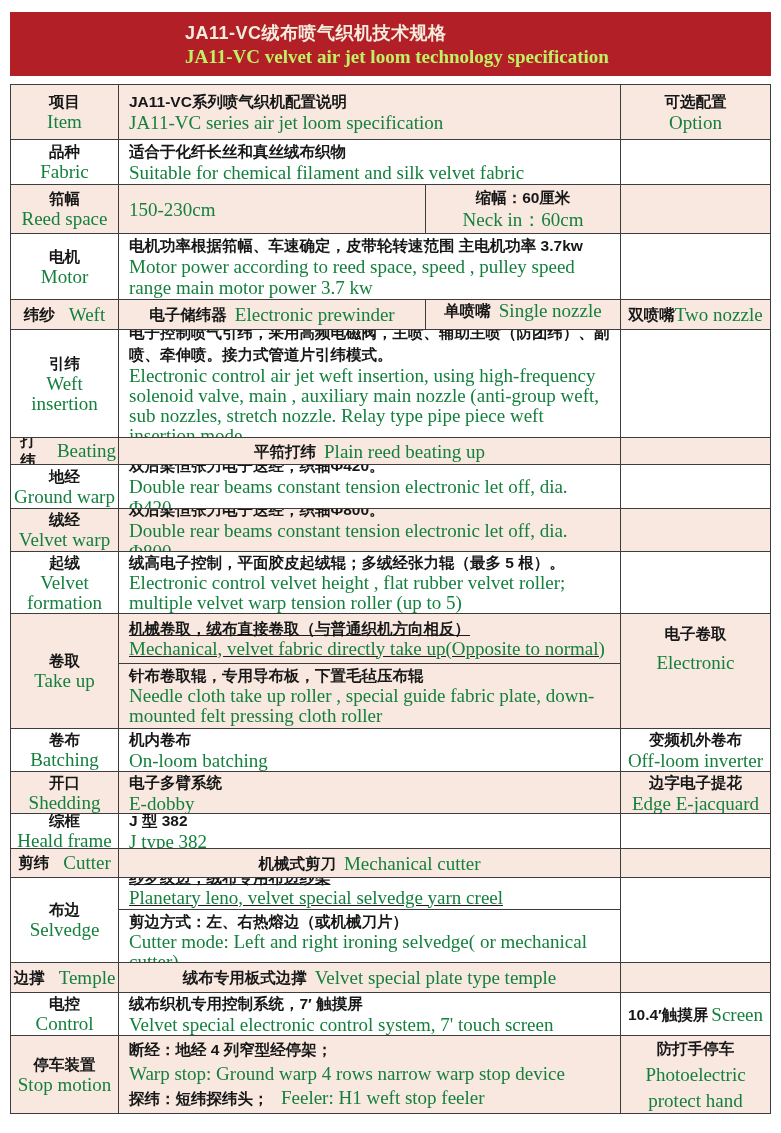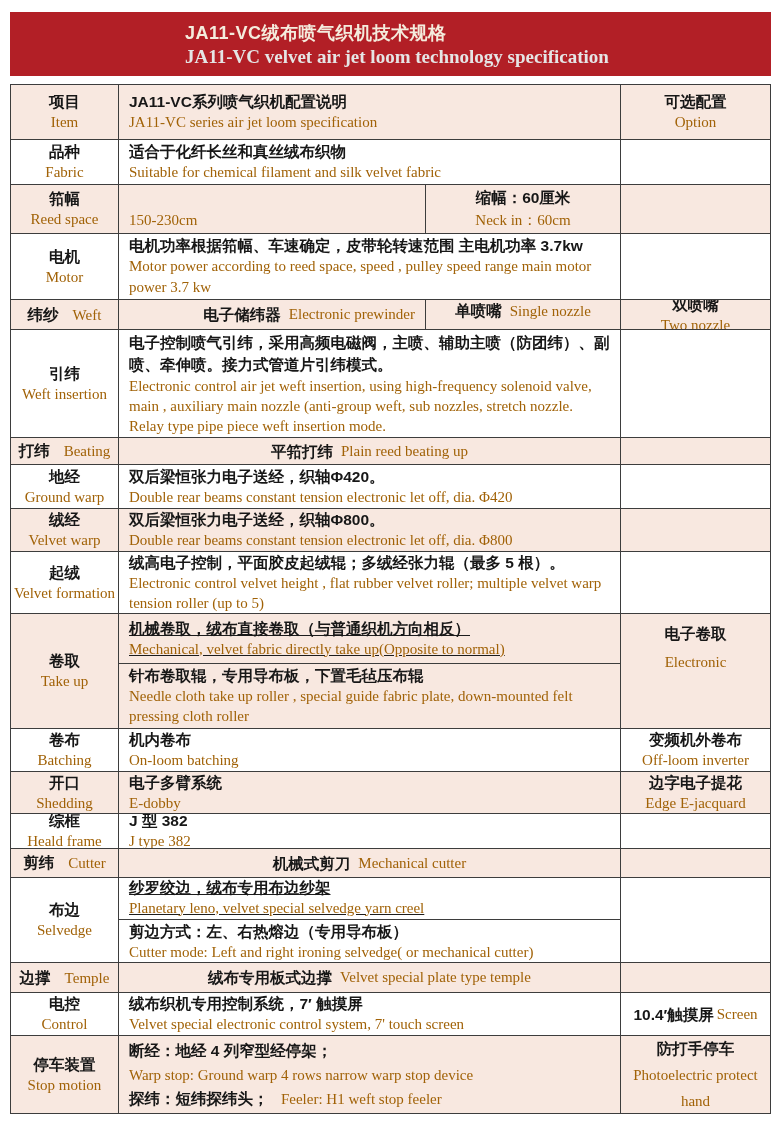--- a/index.html
+++ b/index.html
@@ -8,21 +8,21 @@
          font-family:"Liberation Sans", sans-serif; color:#1c1c1c; }
   .page { width:781px; height:1133px; padding:12px 10px 0 10px; background:#ffffff; }
 
   
   .banner { width:761px; height:64px; background:#b21f26;
             display:flex; flex-direction:column; justify-content:center;
             padding-left:175px; gap:1px; }
   .banner .t-zh { font-family:"Liberation Sans",sans-serif; font-weight:bold;
                   font-size:18px; color:#f4ecdd; letter-spacing:0.5px; }
   .banner .t-en { font-family:"Liberation Serif",serif; font-weight:bold;
-                  font-size:19px; color:#e5e5e5; }
+                  font-size:19px; color:#bef264; }
 
   
   .spec-table { width:761px; margin-top:8px; border:1.5px solid #3d3d3d; background:#ffffff; }
   .row { display:flex; border-bottom:1.5px solid #3d3d3d; background:#ffffff; }
   .row:last-child { border-bottom:none; }
   .row.alt { background:#f8e8e0; }
 
   .c { overflow:hidden; }
   .c1 { width:108px; border-right:1.5px solid #3d3d3d;
         display:flex; flex-direction:column; align-items:center; justify-content:center;
@@ -30,29 +30,29 @@
   .c1.inline { flex-direction:row; gap:14px; }
   .c2 { width:502px; border-right:1.5px solid #3d3d3d;
         display:flex; flex-direction:column; justify-content:center;
         padding:2px 10px; line-height:21px; }
   .c3 { flex:1; display:flex; flex-direction:column; align-items:center; justify-content:center;
         text-align:center; line-height:21px; padding:0 3px; }
   .c3.top { justify-content:flex-start; padding-top:9px;gap:8px; }
   .c3.spread { line-height:26px; }
 
   .zh { font-family:"Liberation Sans",sans-serif; font-weight:bold; font-size:15.5px; color:#171717; }
-  .en { font-family:"Liberation Serif",serif; font-weight:normal; font-size:15px; color:#a16207; }
+  .en { font-family:"Liberation Serif",serif; font-weight:normal; font-size:19px; color:#15803d; }
   div.zh, div.en { display:block; }
   span.zh + span.en { margin-left:8px; }
   span.en.wide-gap { margin-left:26px; }
 
   
   .c2.split { flex-direction:row; padding:0; }
   .c2a { width:307px; border-right:1.5px solid #3d3d3d;
-         display:flex; flex-direction:column; justify-content:flex-end; padding:2px 10px; line-height:21px; }
+         display:flex; flex-direction:column; justify-content:center; padding:2px 10px; line-height:21px; }
   .c2b { flex:1; display:flex; flex-direction:column; justify-content:center;
          align-items:center; text-align:center; line-height:22px; }
 
   
   .c2.stack { padding:0; }
   .sub { display:flex; flex-direction:column; justify-content:center; padding:2px 10px; line-height:20px; }
   .sub.divided { border-bottom:1.5px solid #3d3d3d;text-decoration:underline; }
 
   .tight { line-height:20px; }
 </style>
@@ -132,21 +132,21 @@
       <div class="c c2 split">
         <div class="c2a" style="flex-direction:row; align-items:center">
           <span class="zh">电子储纬器</span>
           <span class="en">Electronic prewinder</span>
         </div>
         <div class="c2b" style="flex-direction:row; align-items:flex-start; gap:8px">
           <span class="zh">单喷嘴</span>
           <span class="en" style="margin-left:0">Single nozzle</span>
         </div>
       </div>
-      <div class="c c3" style="flex-direction:column; gap:0">
+      <div class="c c3" style="flex-direction:row; gap:0">
         <span class="zh">双喷嘴</span>
         <span class="en" style="margin-left:0">Two nozzle</span>
       </div>
     </div>
 
     <div class="row" style="height:108px">
       <div class="c c1">
         <div class="zh">引纬</div>
         <div class="en">Weft insertion</div>
       </div>
@@ -284,21 +284,21 @@
       <div class="c c1">
         <div class="zh">布边</div>
         <div class="en">Selvedge</div>
       </div>
       <div class="c c2 stack" style="display:flex; flex-direction:column">
         <div class="sub divided" style="height:44px">
           <div class="zh">纱罗绞边，绒布专用布边纱架</div>
           <div class="en">Planetary leno, velvet special selvedge yarn creel</div>
         </div>
         <div class="sub" style="flex:1">
-          <div class="zh">剪边方式：左、右热熔边（专用导布板）</div>
+          <div class="zh">剪边方式：左、右热熔边（或机械刀片）</div>
           <div class="en">Cutter mode: Left and right ironing selvedge( or mechanical cutter)</div>
         </div>
       </div>
       <div class="c c3"></div>
     </div>
 
     <div class="row alt" style="height:30px">
       <div class="c c1 inline">
         <span class="zh">边撑</span>
         <span class="en" style="margin-left:0">Temple</span>

